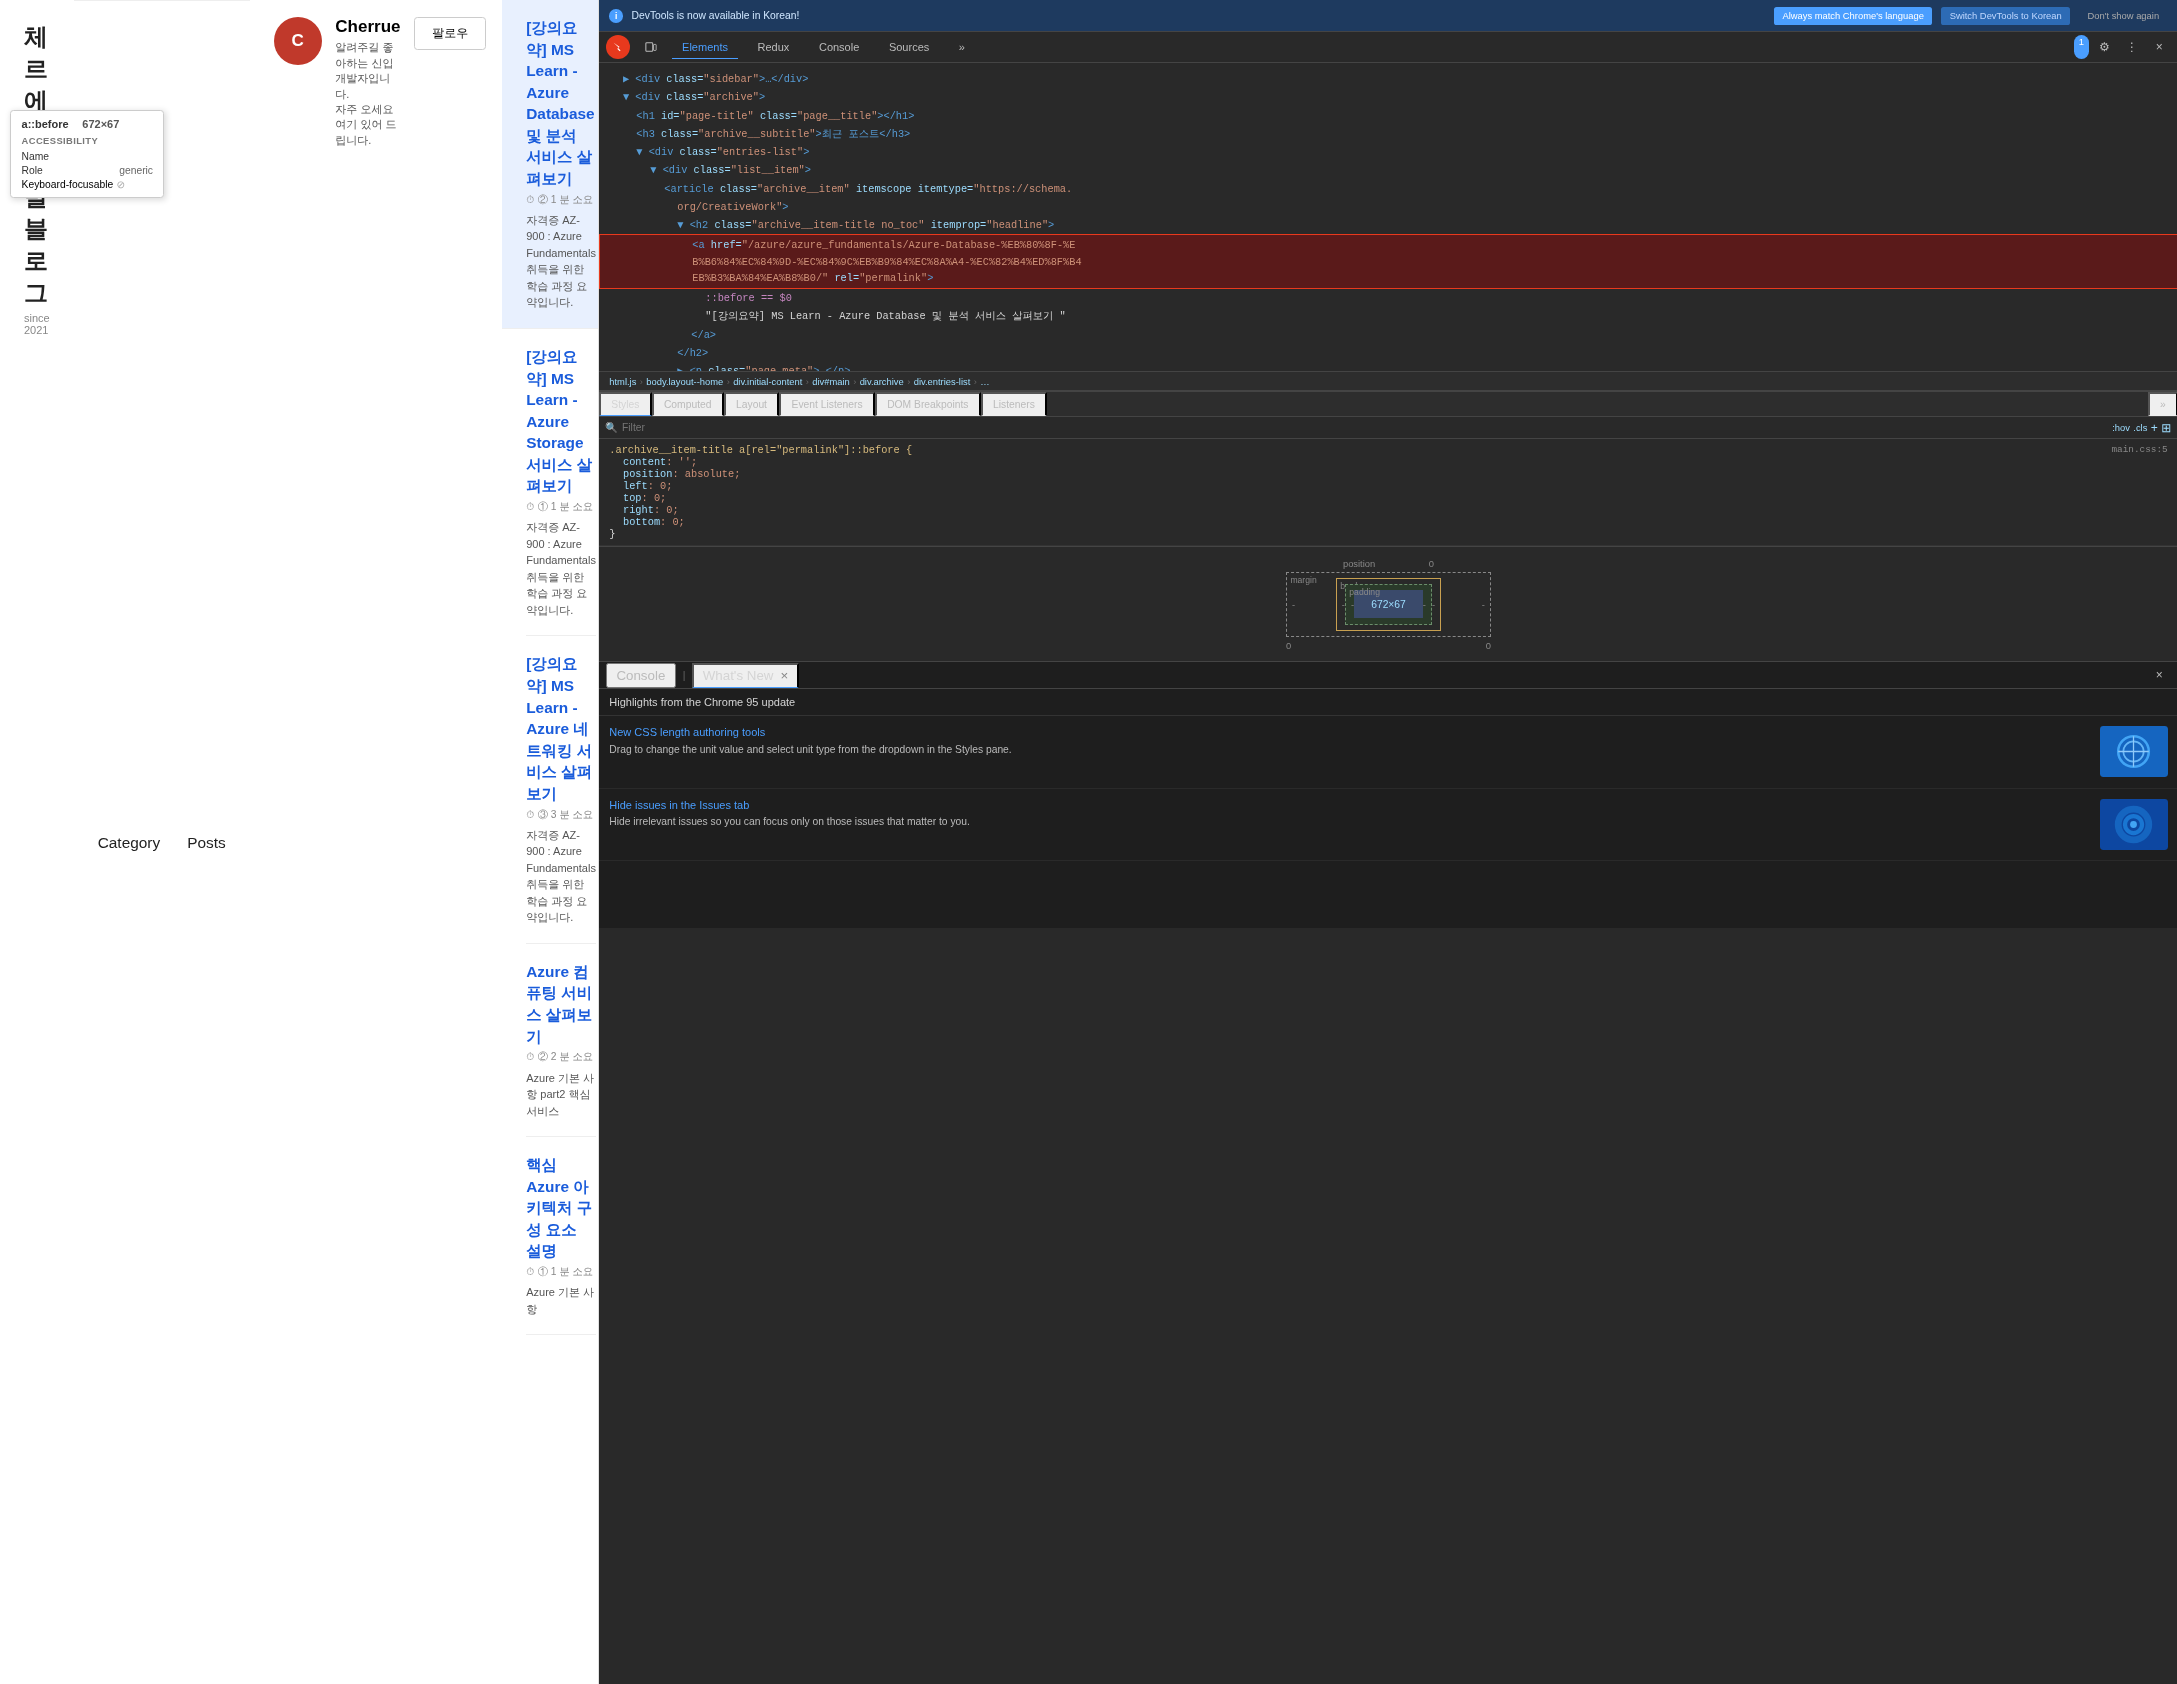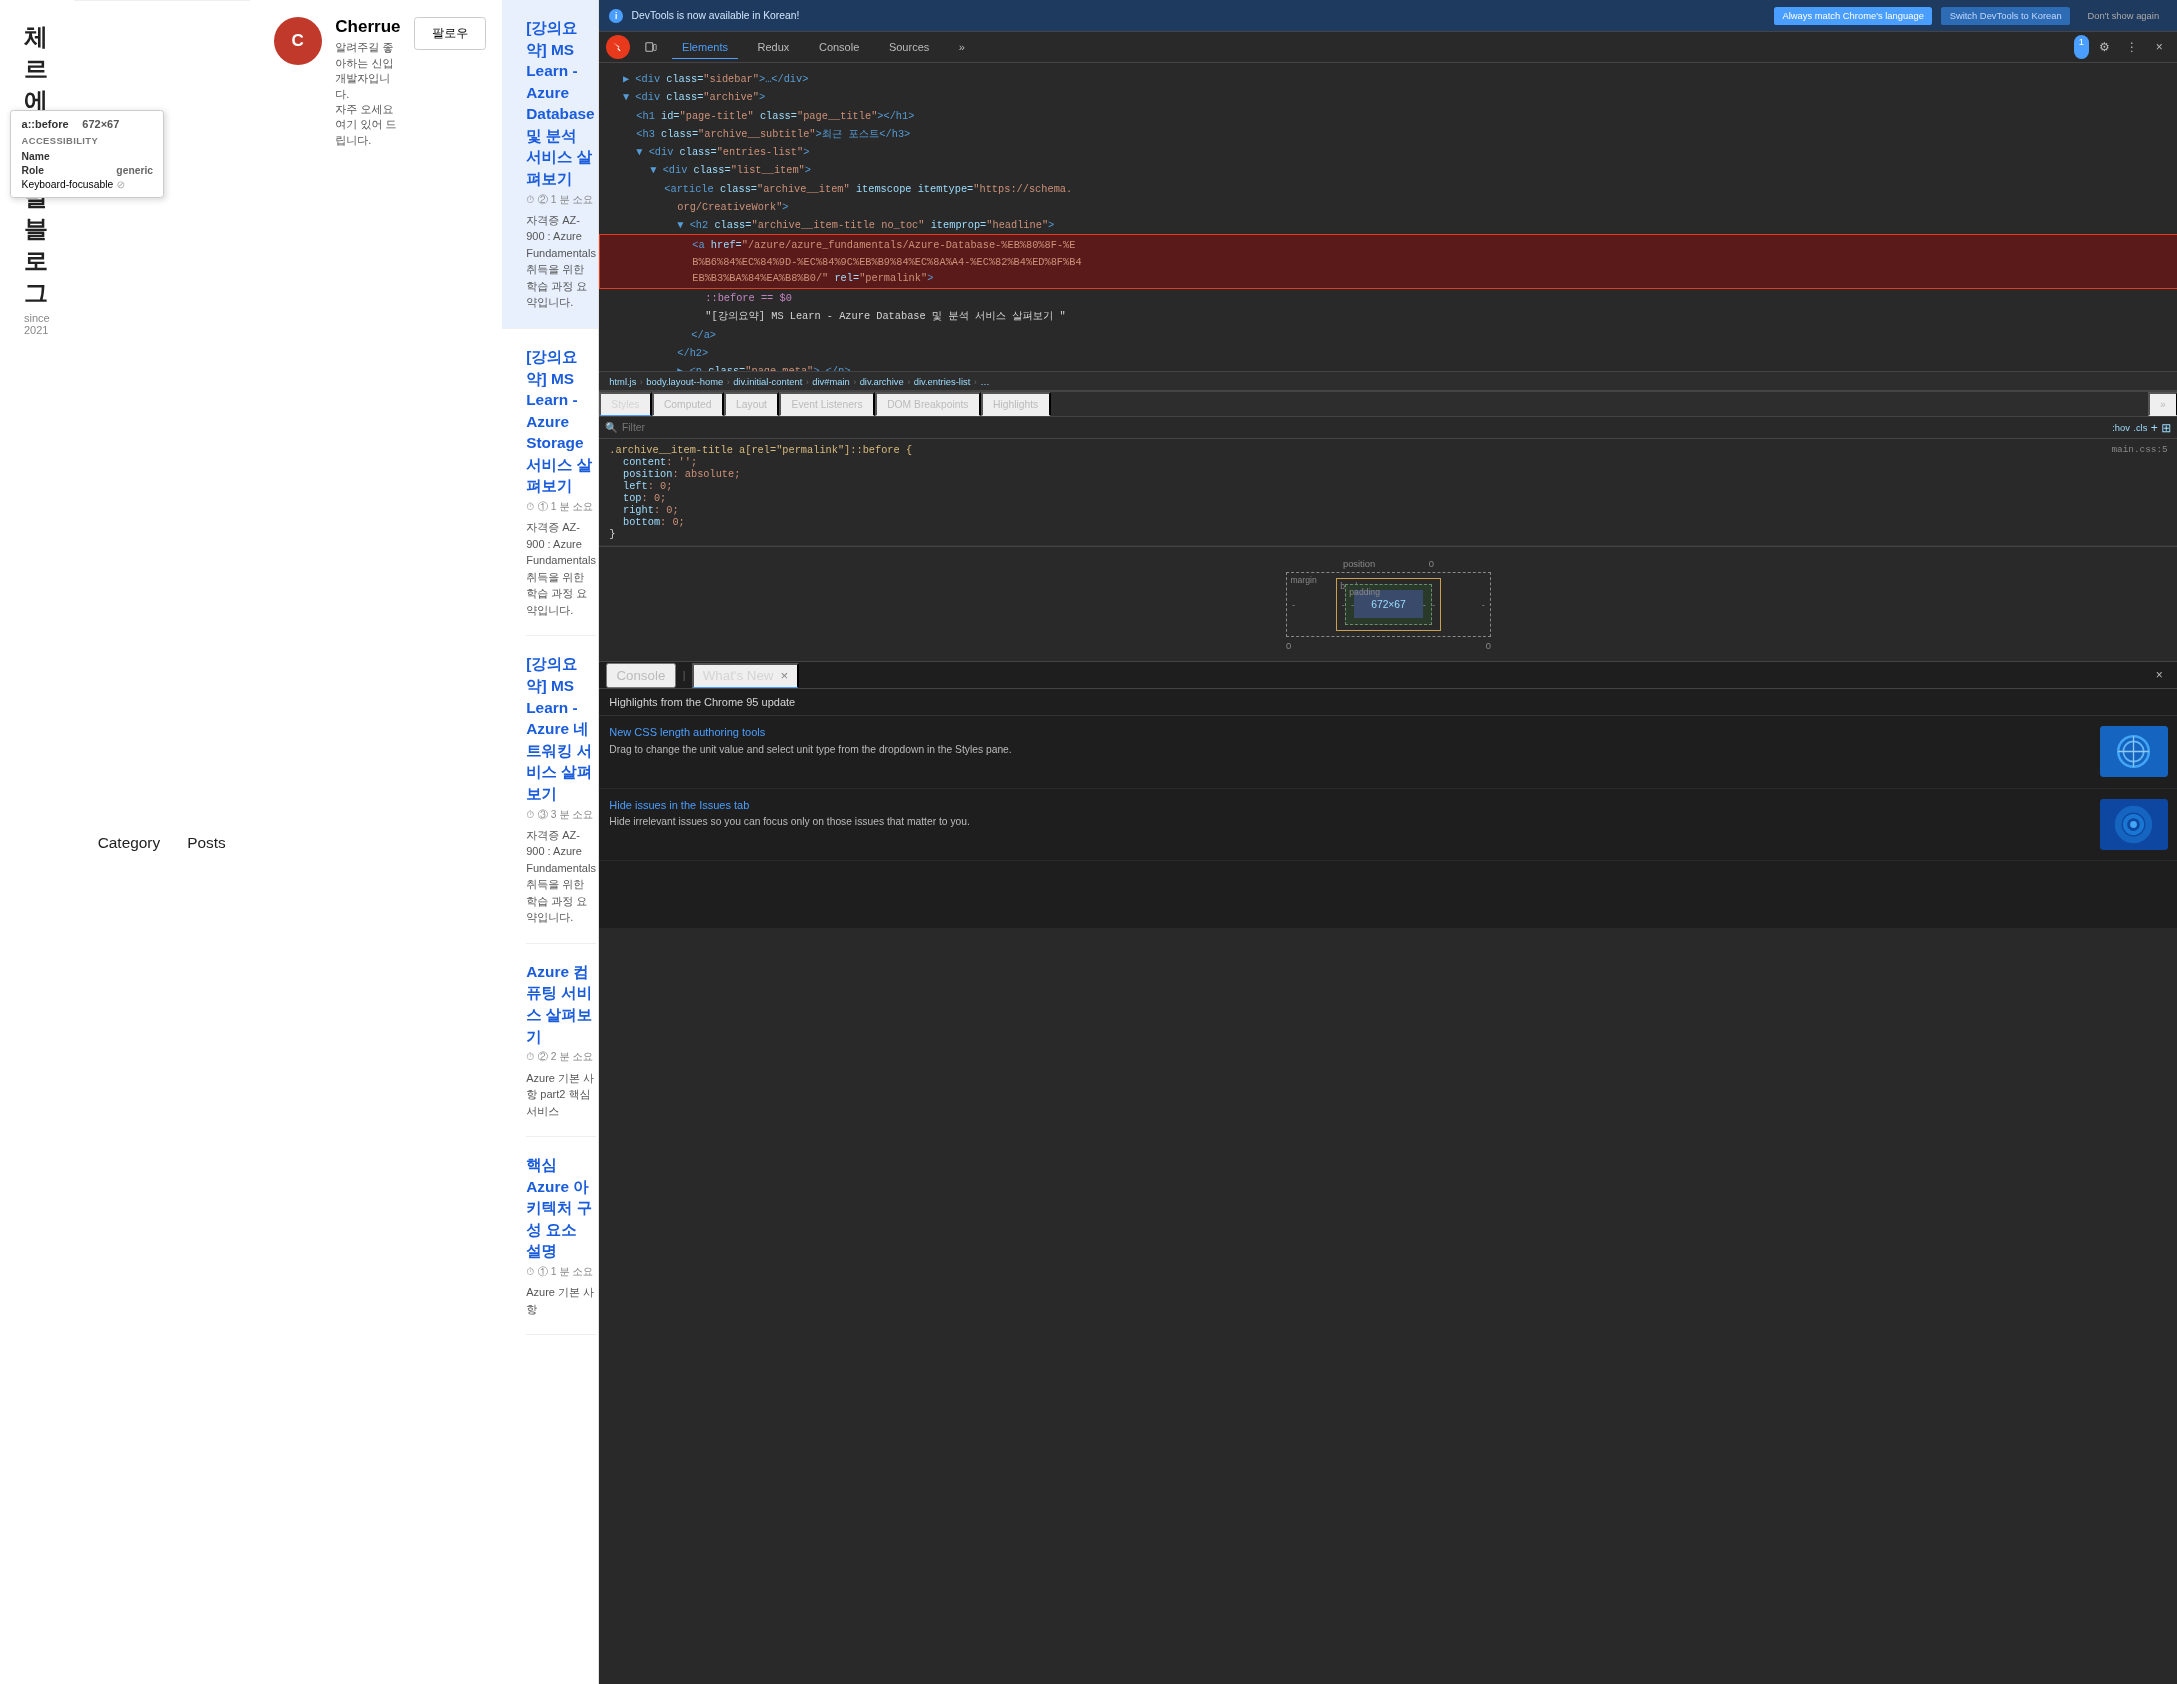--- a/index.html
+++ b/index.html
@@ -18,21 +18,21 @@
     .author-info { flex: 1; }
     .author-name { font-size: 17px; font-weight: 700; margin-bottom: 3.4px; }
     .author-desc { font-size: 11px; color: #555; line-height: 1.4; }
     .follow-btn { padding: 6.8px 17px; border: 0.9px solid #ccc; border-radius: 3.4px; background: white; font-size: 12px; cursor: pointer; flex-shrink: 0; }
 
     
     .tooltip-box { position: absolute; left: 10.3px; top: 110px; background: white; border: 0.9px solid #ccc; border-radius: 3.4px; padding: 6.8px 10.3px; font-size: 10.3px; z-index: 100; min-width: 154px; box-shadow: 1.7px 1.7px 6.8px rgba(0,0,0,0.15); }
     .tooltip-pseudo { font-size: 11px; font-weight: 600; color: #333; margin-bottom: 5.1px; display: flex; gap: 13.7px; }
     .tooltip-size { color: #555; }
     .tooltip-section { font-size: 9.4px; font-weight: 700; color: #777; letter-spacing: 0.4px; margin: 5.1px 0 3.4px; text-transform: uppercase; }
-    .tooltip-row { display: flex; justify-content: space-between; font-size: 10.3px; padding: 1.7px 0; color: #333; font-weight: bold; }
+    .tooltip-row { display: flex; justify-content: space-between; font-size: 10.3px; padding: 1.7px 0; color: #333; }
     .tooltip-row span:last-child { color: #666; }
     .keyboard-row { display: flex; align-items: center; gap: 3.4px; font-size: 10.3px; }
 
     .posts-list { padding: 0 40px; flex: 1; }
     .post-item { padding: 17px 0; border-bottom: 0.9px solid #eee; }
     .post-item.highlighted { background: #e8f0fe; margin: 0 -24px; padding: 17px 24px; }
     .post-title { font-size: 15.4px; font-weight: 600; color: #1a5cdb; text-decoration: none; line-height: 1.4; }
     .post-meta { font-size: 10.3px; color: #888; margin: 3.4px 0 5.1px; display: flex; align-items: center; gap: 3.4px; }
     .post-desc { font-size: 11px; color: #555; line-height: 1.5; }
 
@@ -336,21 +336,21 @@
     <span style="cursor:pointer;">…</span>
   </div>
 
   <div class="styles-panel">
     <div class="styles-tabs">
       <button class="styles-tab active">Styles</button>
       <button class="styles-tab">Computed</button>
       <button class="styles-tab">Layout</button>
       <button class="styles-tab">Event Listeners</button>
       <button class="styles-tab">DOM Breakpoints</button>
-      <button class="styles-tab">Highlights</button>
+      <button class="styles-tab">Listeners</button>
       <button class="styles-tab" style="margin-left:auto;">»</button>
     </div>
     <div class="styles-filter">
       <span>🔍</span>
       <input type="text" style="background: transparent; border: none; color: rgb(212, 212, 212); font-size: 10.3px; flex: 1 1 0%; outline: none;" placeholder="Filter">
       <span class="filter-hov">:hov</span>
       <span class="filter-cls">.cls</span>
       <span class="filter-plus">+</span>
       <span style="color:#9cdcfe;font-size:12px;">⊞</span>
     </div>

